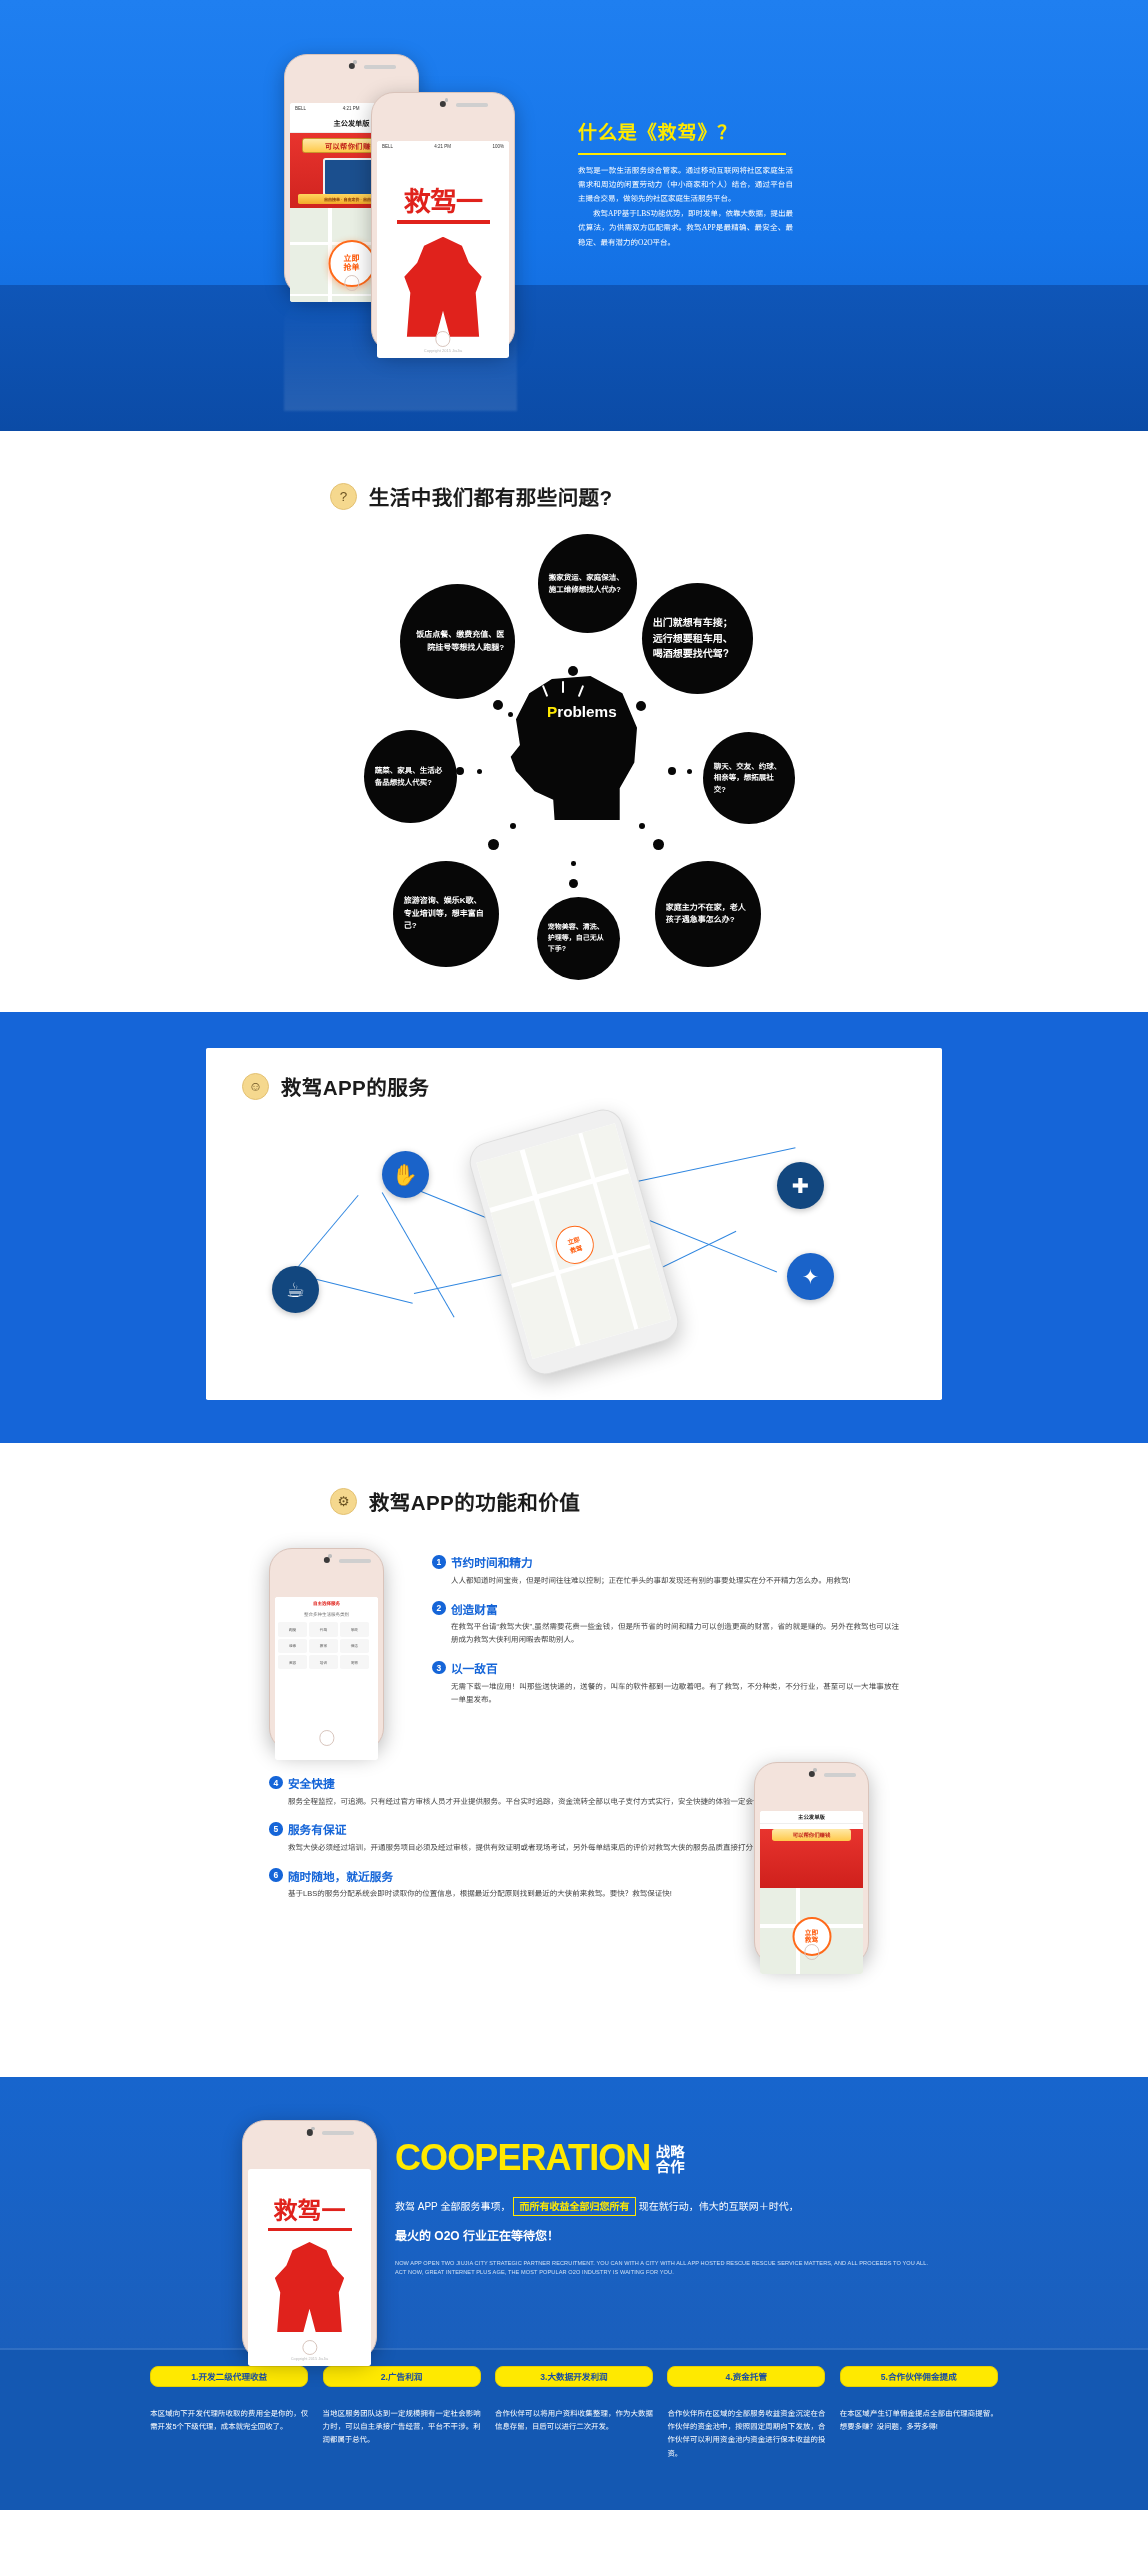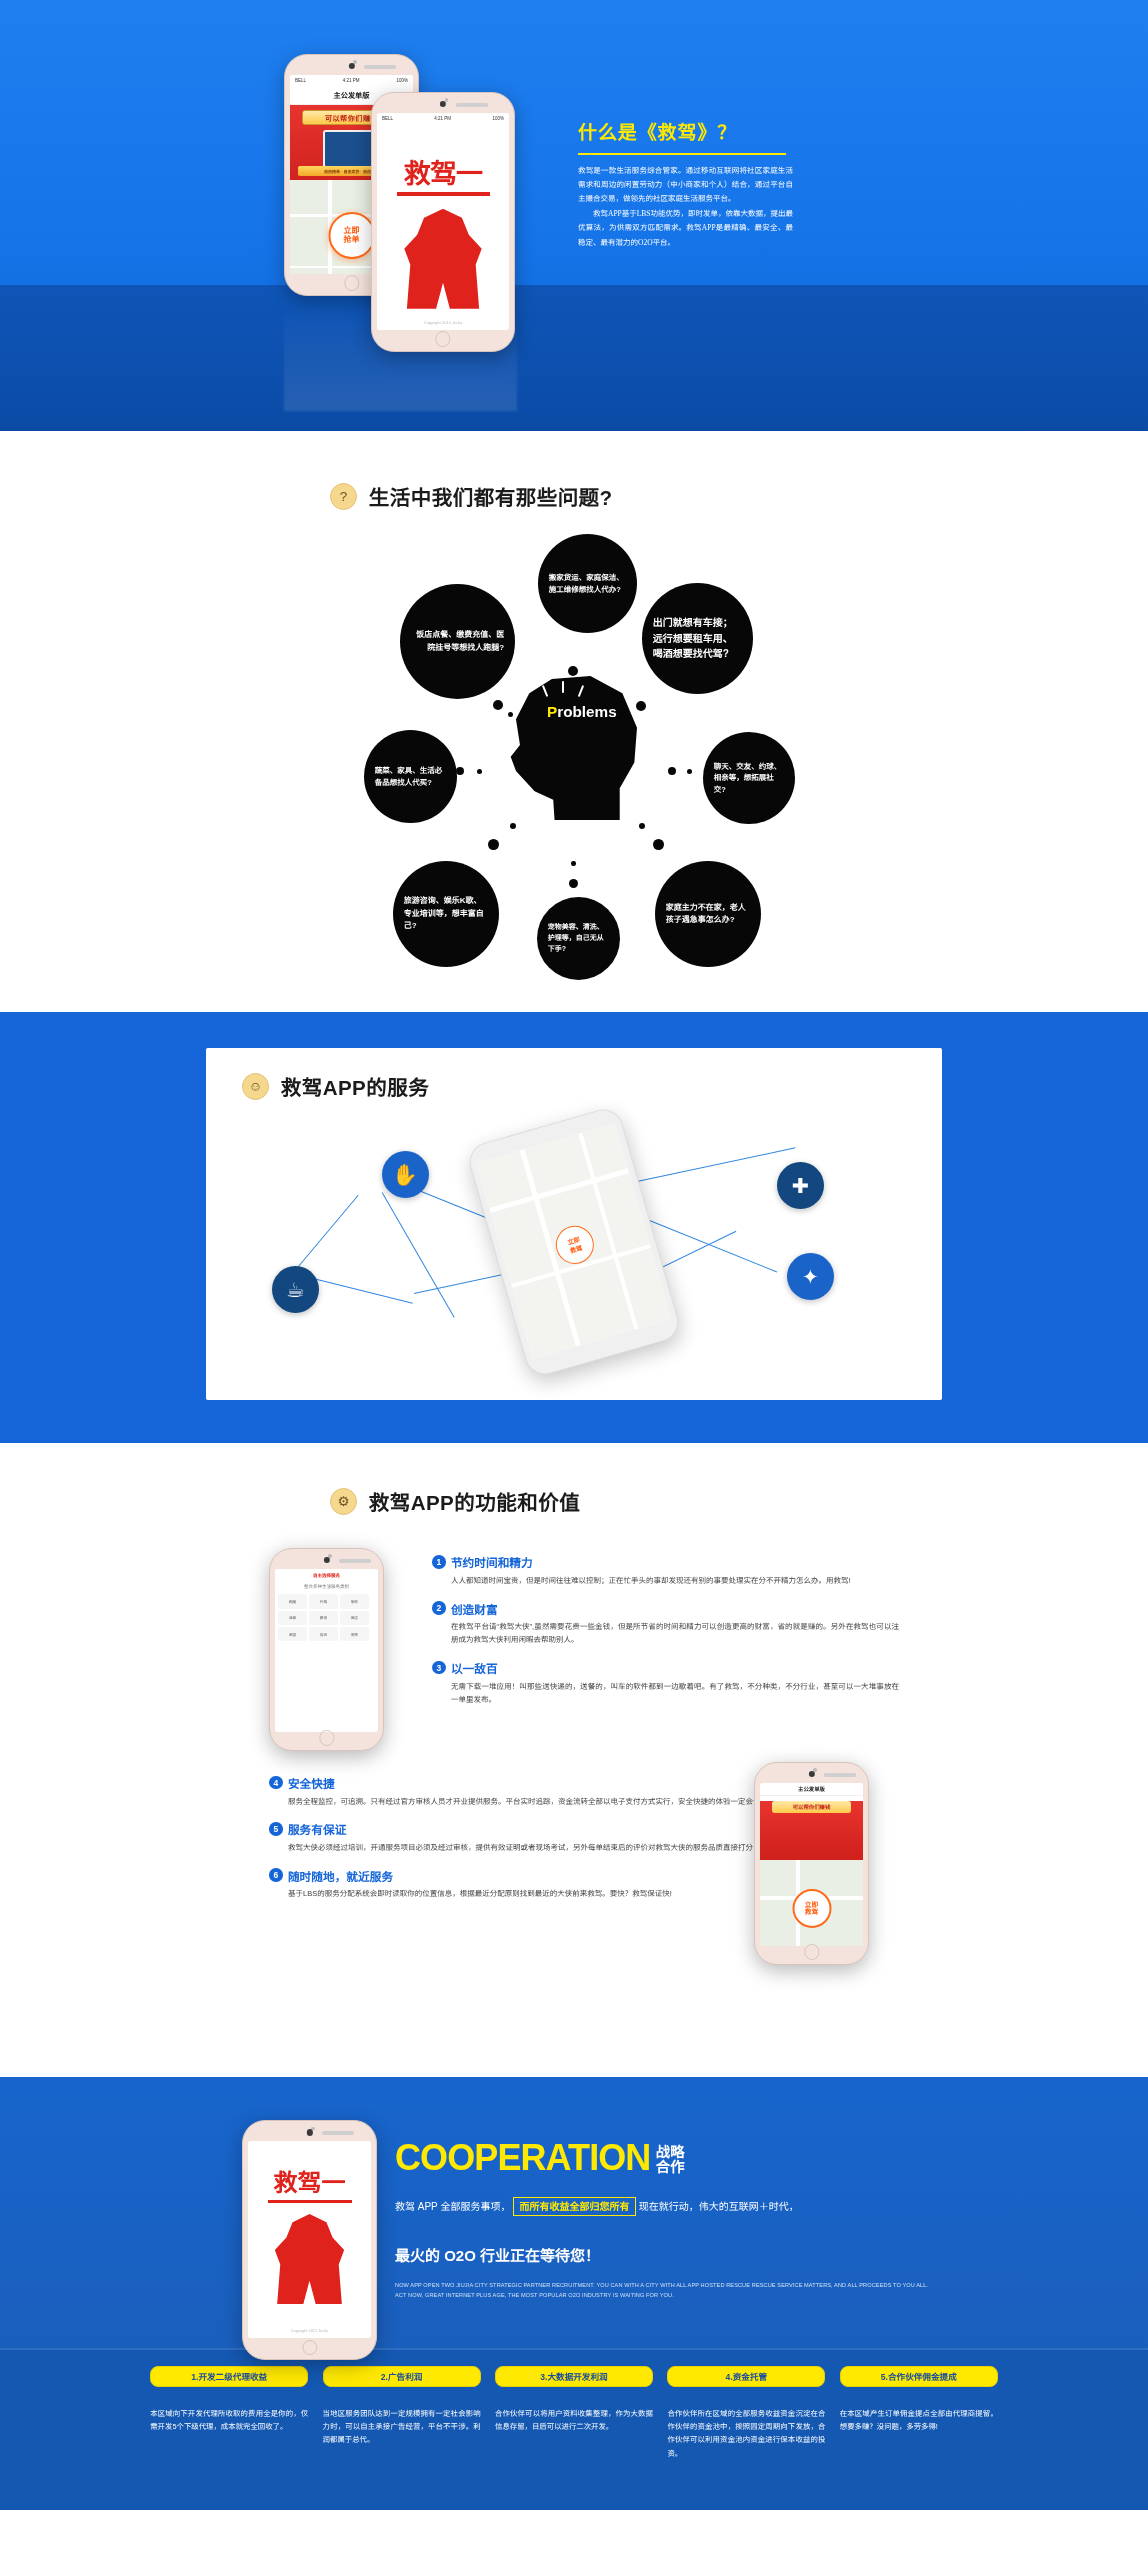--- a/index.html
+++ b/index.html
@@ -31,21 +31,21 @@
   .phone {
     position: absolute;
     border-radius: 23px;
     background: #f3e3dc;
     border: 0.9px solid #d9c3ba;
     box-shadow: 0 5.4px 20px rgba(0,0,0,.28);
     padding: 20px 5.4px 23px 5.4px;
   }
   .phone .screen {
     background:#fff; width:100%; height:100%; overflow:hidden;
-    border-radius:2.7px; position:relative;
+    border-radius:2.7px; position:relative;margin-top:28px;
   }
   .phone .notch-dot {
     position:absolute; top:8px; left:50%; transform:translateX(-50%);
     width:6.3px;height:6.3px;border-radius:50%;background:#3a3a3a;
   }
   .phone .speaker {
     position:absolute; top:10px; left:calc(50% + 12.6px);
     width:32px;height:3.6px;border-radius:1.8px;background:#cfcfcf;
   }
   .phone .cam {
@@ -268,21 +268,21 @@
   }
   .coop-cn{font-size:14.4px;font-weight:bold;color:#fff;line-height:1.02;padding-bottom:1.8px;margin-top:21px;}
   .coop-cn span{display:block;}
   .coop-lines{margin-top:20px;color:#fff;font-size:10px;line-height:2.25;}
   .coop-lines .hl{color:#ffe900;font-weight:bold;}
   .mark{
     background:#ffe900;color:#1a4ea0;font-weight:bold;padding:0.9px 5.4px;
     display:inline-block;line-height:1.5;
   }
   .mark.outline{background:transparent;border:1.3px solid #ffe900;color:#ffe900;}
-  .coop-big{font-size:15px;font-weight:bold;color:#fff;margin-top:20px;}
+  .coop-big{font-size:12px;font-weight:bold;color:#fff;margin-top:4px;}
   .coop-en-small{font-size:5.6px;line-height:1.75;color:#cfe0f5;margin-top:9px;width:538px;letter-spacing:0.1px;}
 
   .coop-cards{
     width:1148px;background:#1458b2;padding:16px 0 50px;
     display:flex;justify-content:center;gap:14.4px;
   }
   .ccard{width:158px;}
   .ccard-h{
     background:#ffe900;border-radius:8px;color:#1a4ea0;font-weight:bold;
     font-size:8.6px;text-align:center;padding:3.6px 1.8px;border:0.9px solid #e6d000;

